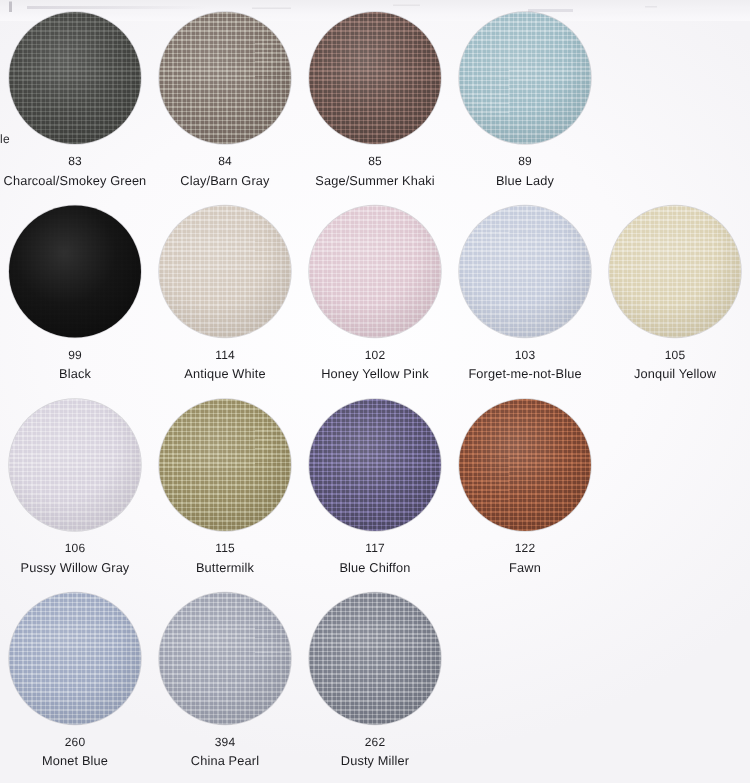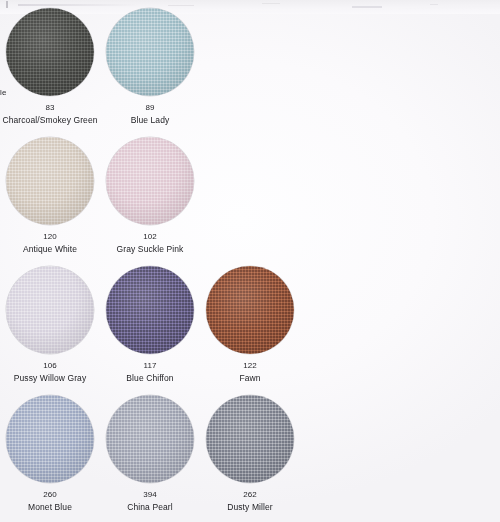--- a/index.html
+++ b/index.html
@@ -169,42 +169,72 @@
   <div id="edge-clipped-label">le</div>
 
   <div id="swatch-grid">
       <div class="swatch-row">
         <div class="swatch-cell">
           <div class="swatch-disc" style="background-color: rgb(76, 77, 74);"></div>
           <div class="swatch-code">83</div>
           <div class="swatch-name">Charcoal/Smokey Green</div>
         </div>
         <div class="swatch-cell">
+          <div class="swatch-disc" style="background-color: rgb(141, 130, 121);"></div>
+          <div class="swatch-code">84</div>
+          <div class="swatch-name">Clay/Barn Gray</div>
+        </div>
+        <div class="swatch-cell">
+          <div class="swatch-disc" style="background-color: rgb(109, 86, 80);"></div>
+          <div class="swatch-code">85</div>
+          <div class="swatch-name">Sage/Summer Khaki</div>
+        </div>
+        <div class="swatch-cell">
           <div class="swatch-disc" style="background-color: rgb(169, 196, 205);"></div>
           <div class="swatch-code">89</div>
           <div class="swatch-name">Blue Lady</div>
         </div>
       </div>
       <div class="swatch-row">
         <div class="swatch-cell">
+          <div class="swatch-disc smooth" style="background-color: rgb(13, 13, 13);"></div>
+          <div class="swatch-code">99</div>
+          <div class="swatch-name">Black</div>
+        </div>
+        <div class="swatch-cell">
           <div class="swatch-disc" style="background-color: rgb(217, 207, 197);"></div>
-          <div class="swatch-code">120</div>
+          <div class="swatch-code">114</div>
           <div class="swatch-name">Antique White</div>
         </div>
         <div class="swatch-cell">
           <div class="swatch-disc" style="background-color: rgb(227, 206, 215);"></div>
           <div class="swatch-code">102</div>
-          <div class="swatch-name">Gray Suckle Pink</div>
+          <div class="swatch-name">Honey Yellow Pink</div>
+        </div>
+        <div class="swatch-cell">
+          <div class="swatch-disc" style="background-color: rgb(204, 210, 224);"></div>
+          <div class="swatch-code">103</div>
+          <div class="swatch-name">Forget-me-not-Blue</div>
+        </div>
+        <div class="swatch-cell">
+          <div class="swatch-disc" style="background-color: rgb(224, 216, 189);"></div>
+          <div class="swatch-code">105</div>
+          <div class="swatch-name">Jonquil Yellow</div>
         </div>
       </div>
       <div class="swatch-row">
         <div class="swatch-cell">
           <div class="swatch-disc" style="background-color: rgb(220, 216, 226);"></div>
           <div class="swatch-code">106</div>
           <div class="swatch-name">Pussy Willow Gray</div>
+        </div>
+        <div class="swatch-cell">
+          <div class="swatch-disc" style="background-color: rgb(163, 154, 114);"></div>
+          <div class="swatch-code">115</div>
+          <div class="swatch-name">Buttermilk</div>
         </div>
         <div class="swatch-cell">
           <div class="swatch-disc" style="background-color: rgb(97, 91, 127);"></div>
           <div class="swatch-code">117</div>
           <div class="swatch-name">Blue Chiffon</div>
         </div>
         <div class="swatch-cell">
           <div class="swatch-disc" style="background-color: rgb(140, 79, 55);"></div>
           <div class="swatch-code">122</div>
           <div class="swatch-name">Fawn</div>

